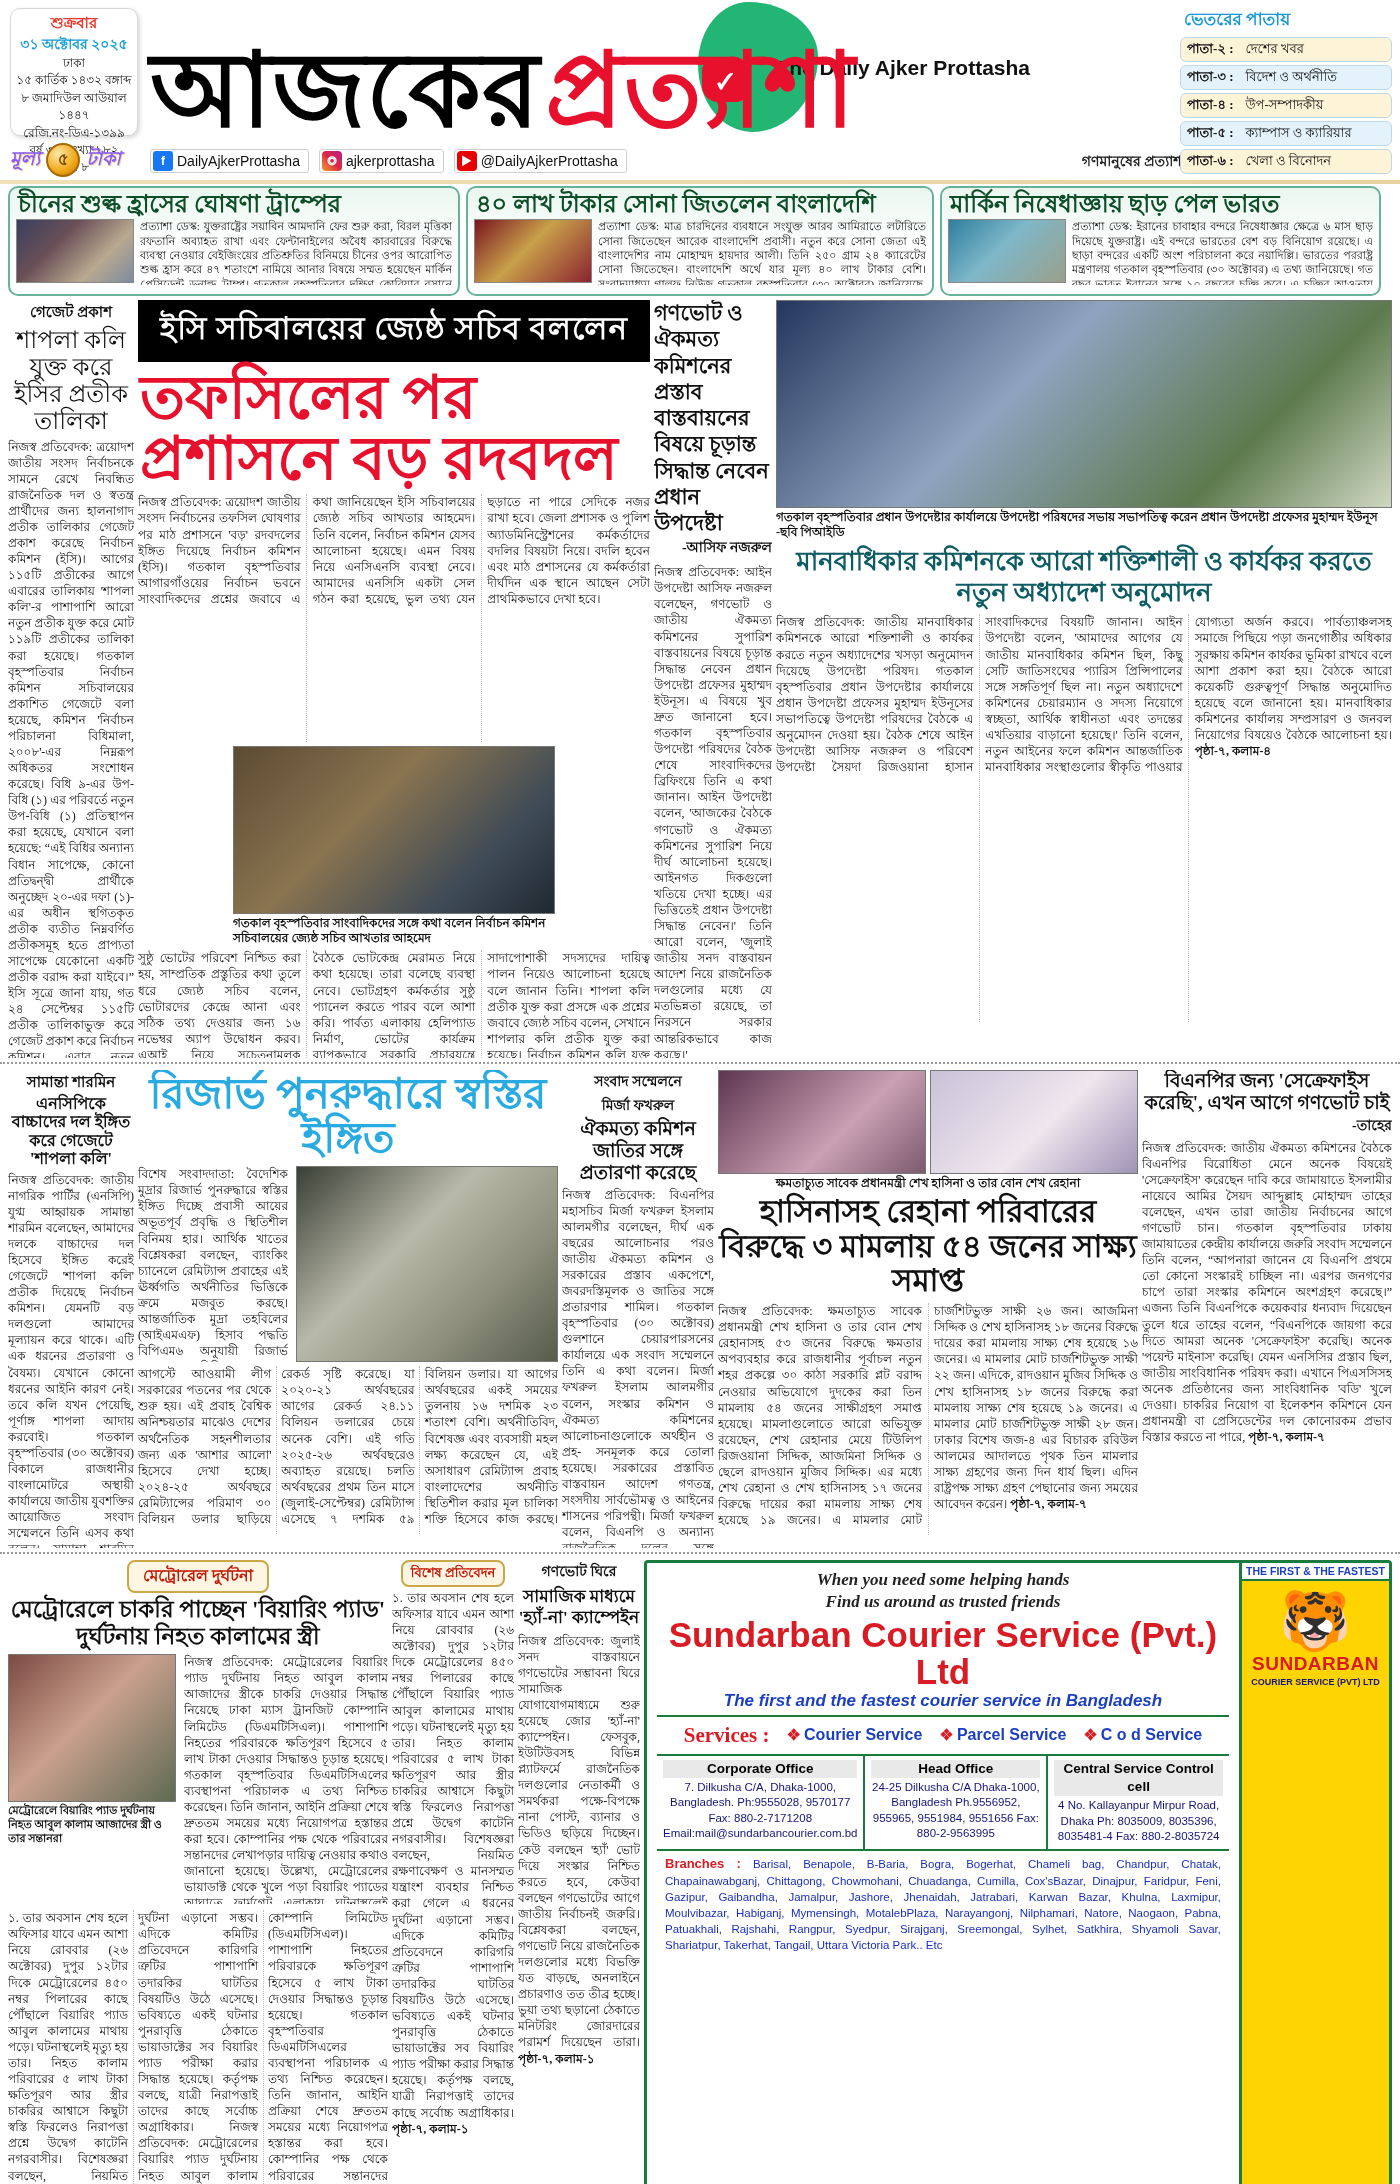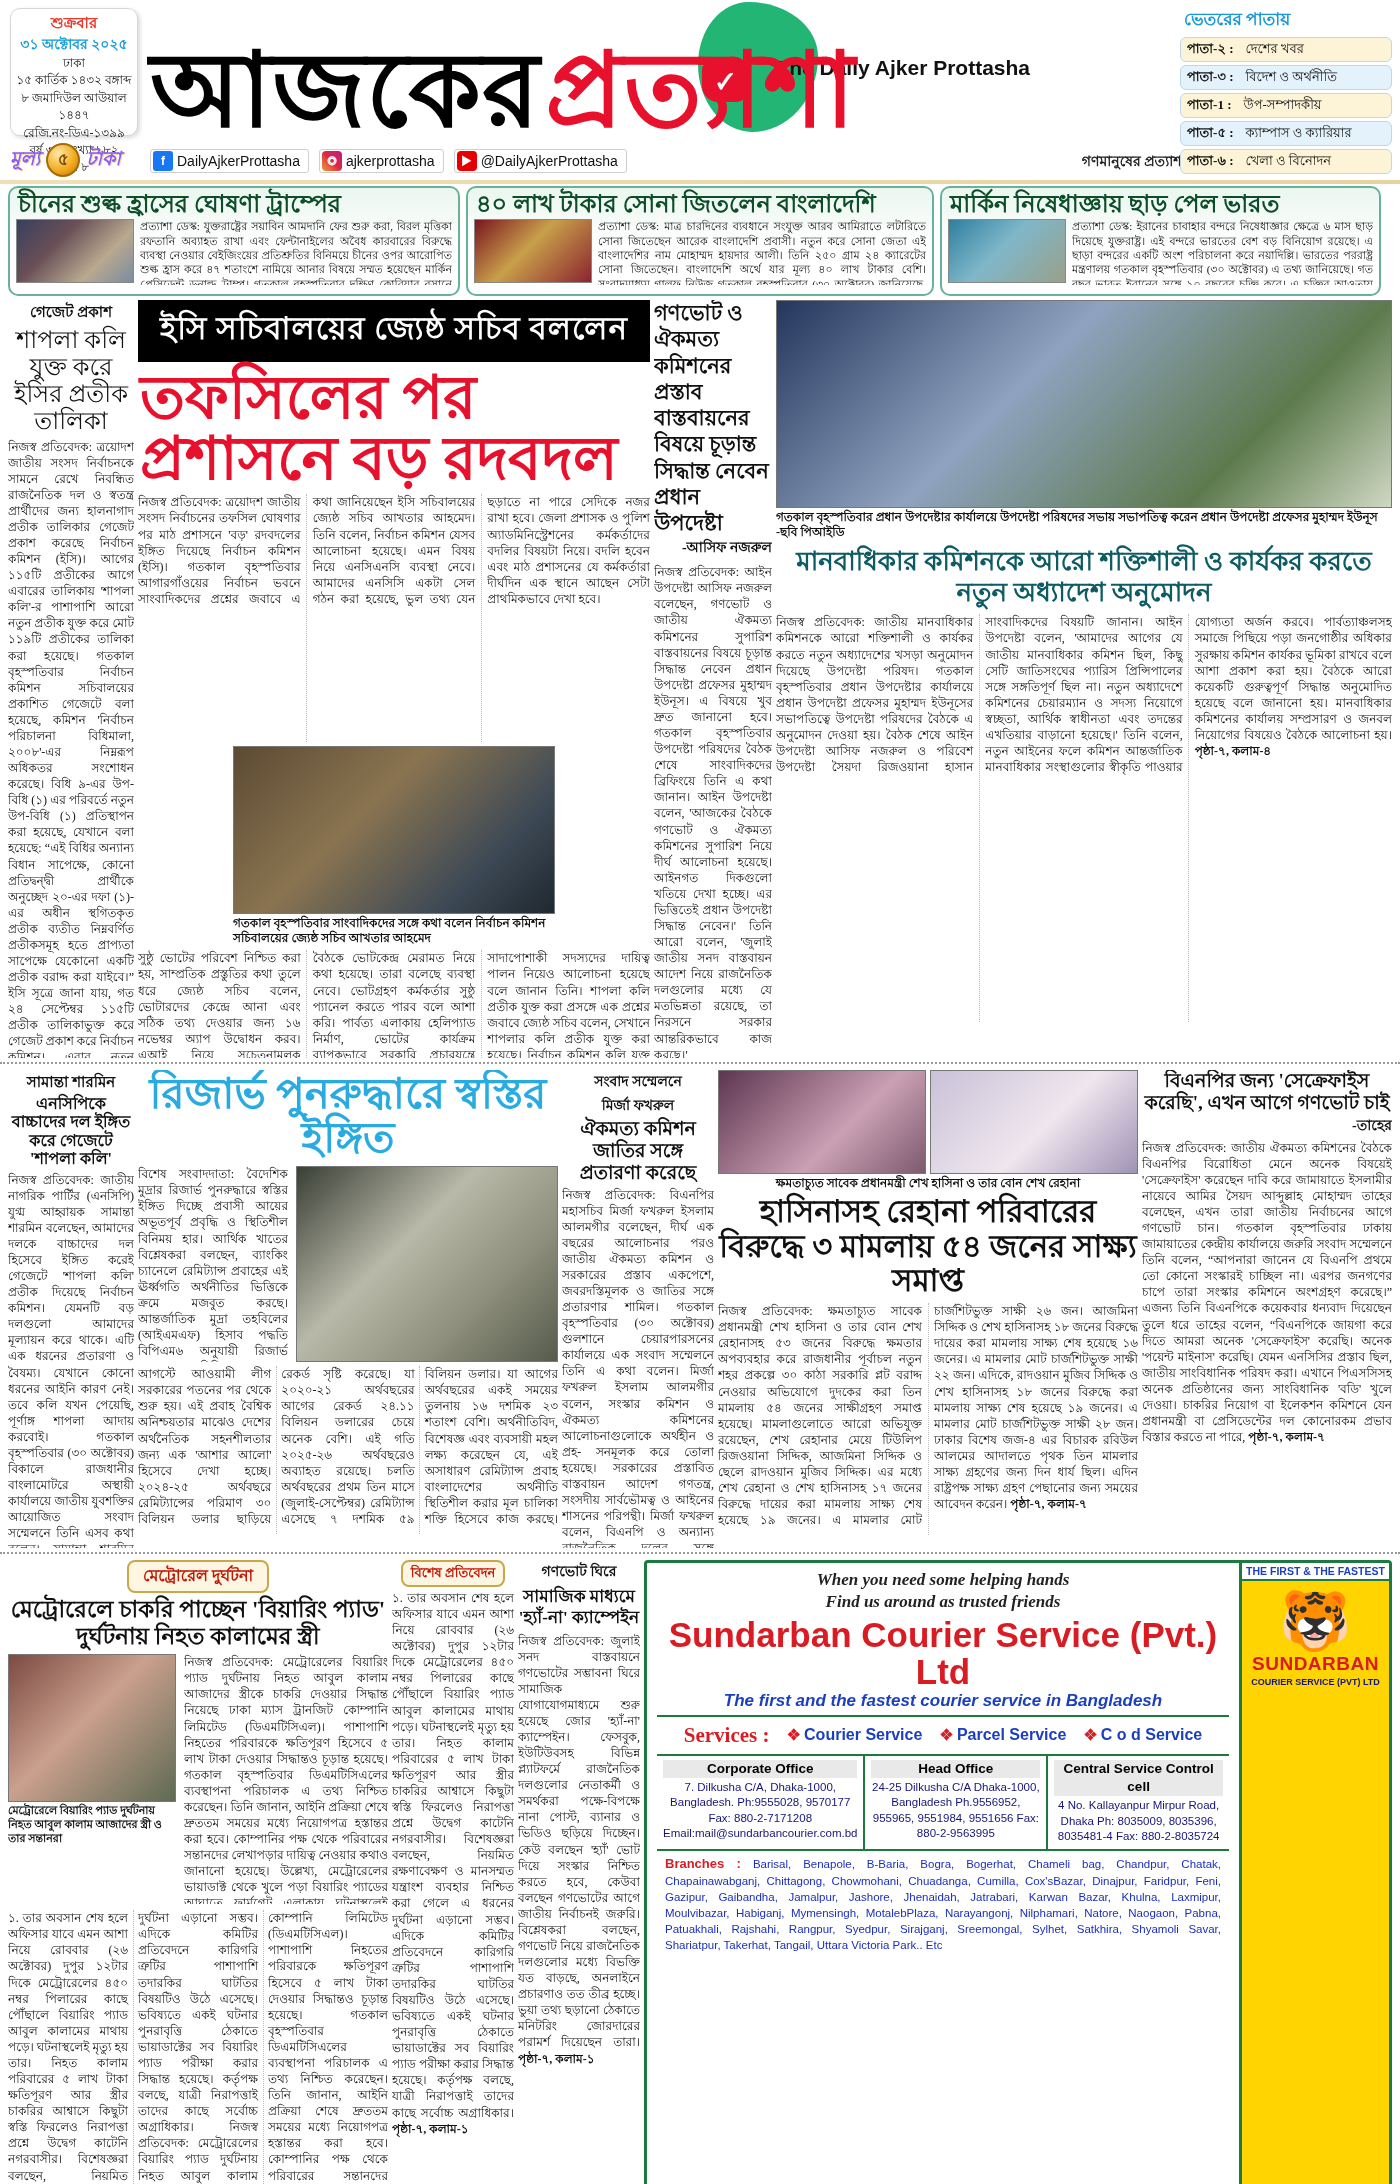--- a/index.html
+++ b/index.html
@@ -171,21 +171,21 @@
       <div class="inner-title">ভেতরের পাতায়</div>
       <div class="inner-item">
         <span class="inner-label">পাতা-২ :</span>
         <span>দেশের খবর</span>
       </div>
       <div class="inner-item">
         <span class="inner-label">পাতা-৩ :</span>
         <span>বিদেশ ও অর্থনীতি</span>
       </div>
       <div class="inner-item">
-        <span class="inner-label">পাতা-1 :</span>
+        <span class="inner-label">পাতা-৪ :</span>
         <span>উপ-সম্পাদকীয়</span>
       </div>
       <div class="inner-item">
         <span class="inner-label">পাতা-৫ :</span>
         <span>ক্যাম্পাস ও ক্যারিয়ার</span>
       </div>
       <div class="inner-item">
         <span class="inner-label">পাতা-৬ :</span>
         <span>খেলা ও বিনোদন</span>
       </div>

